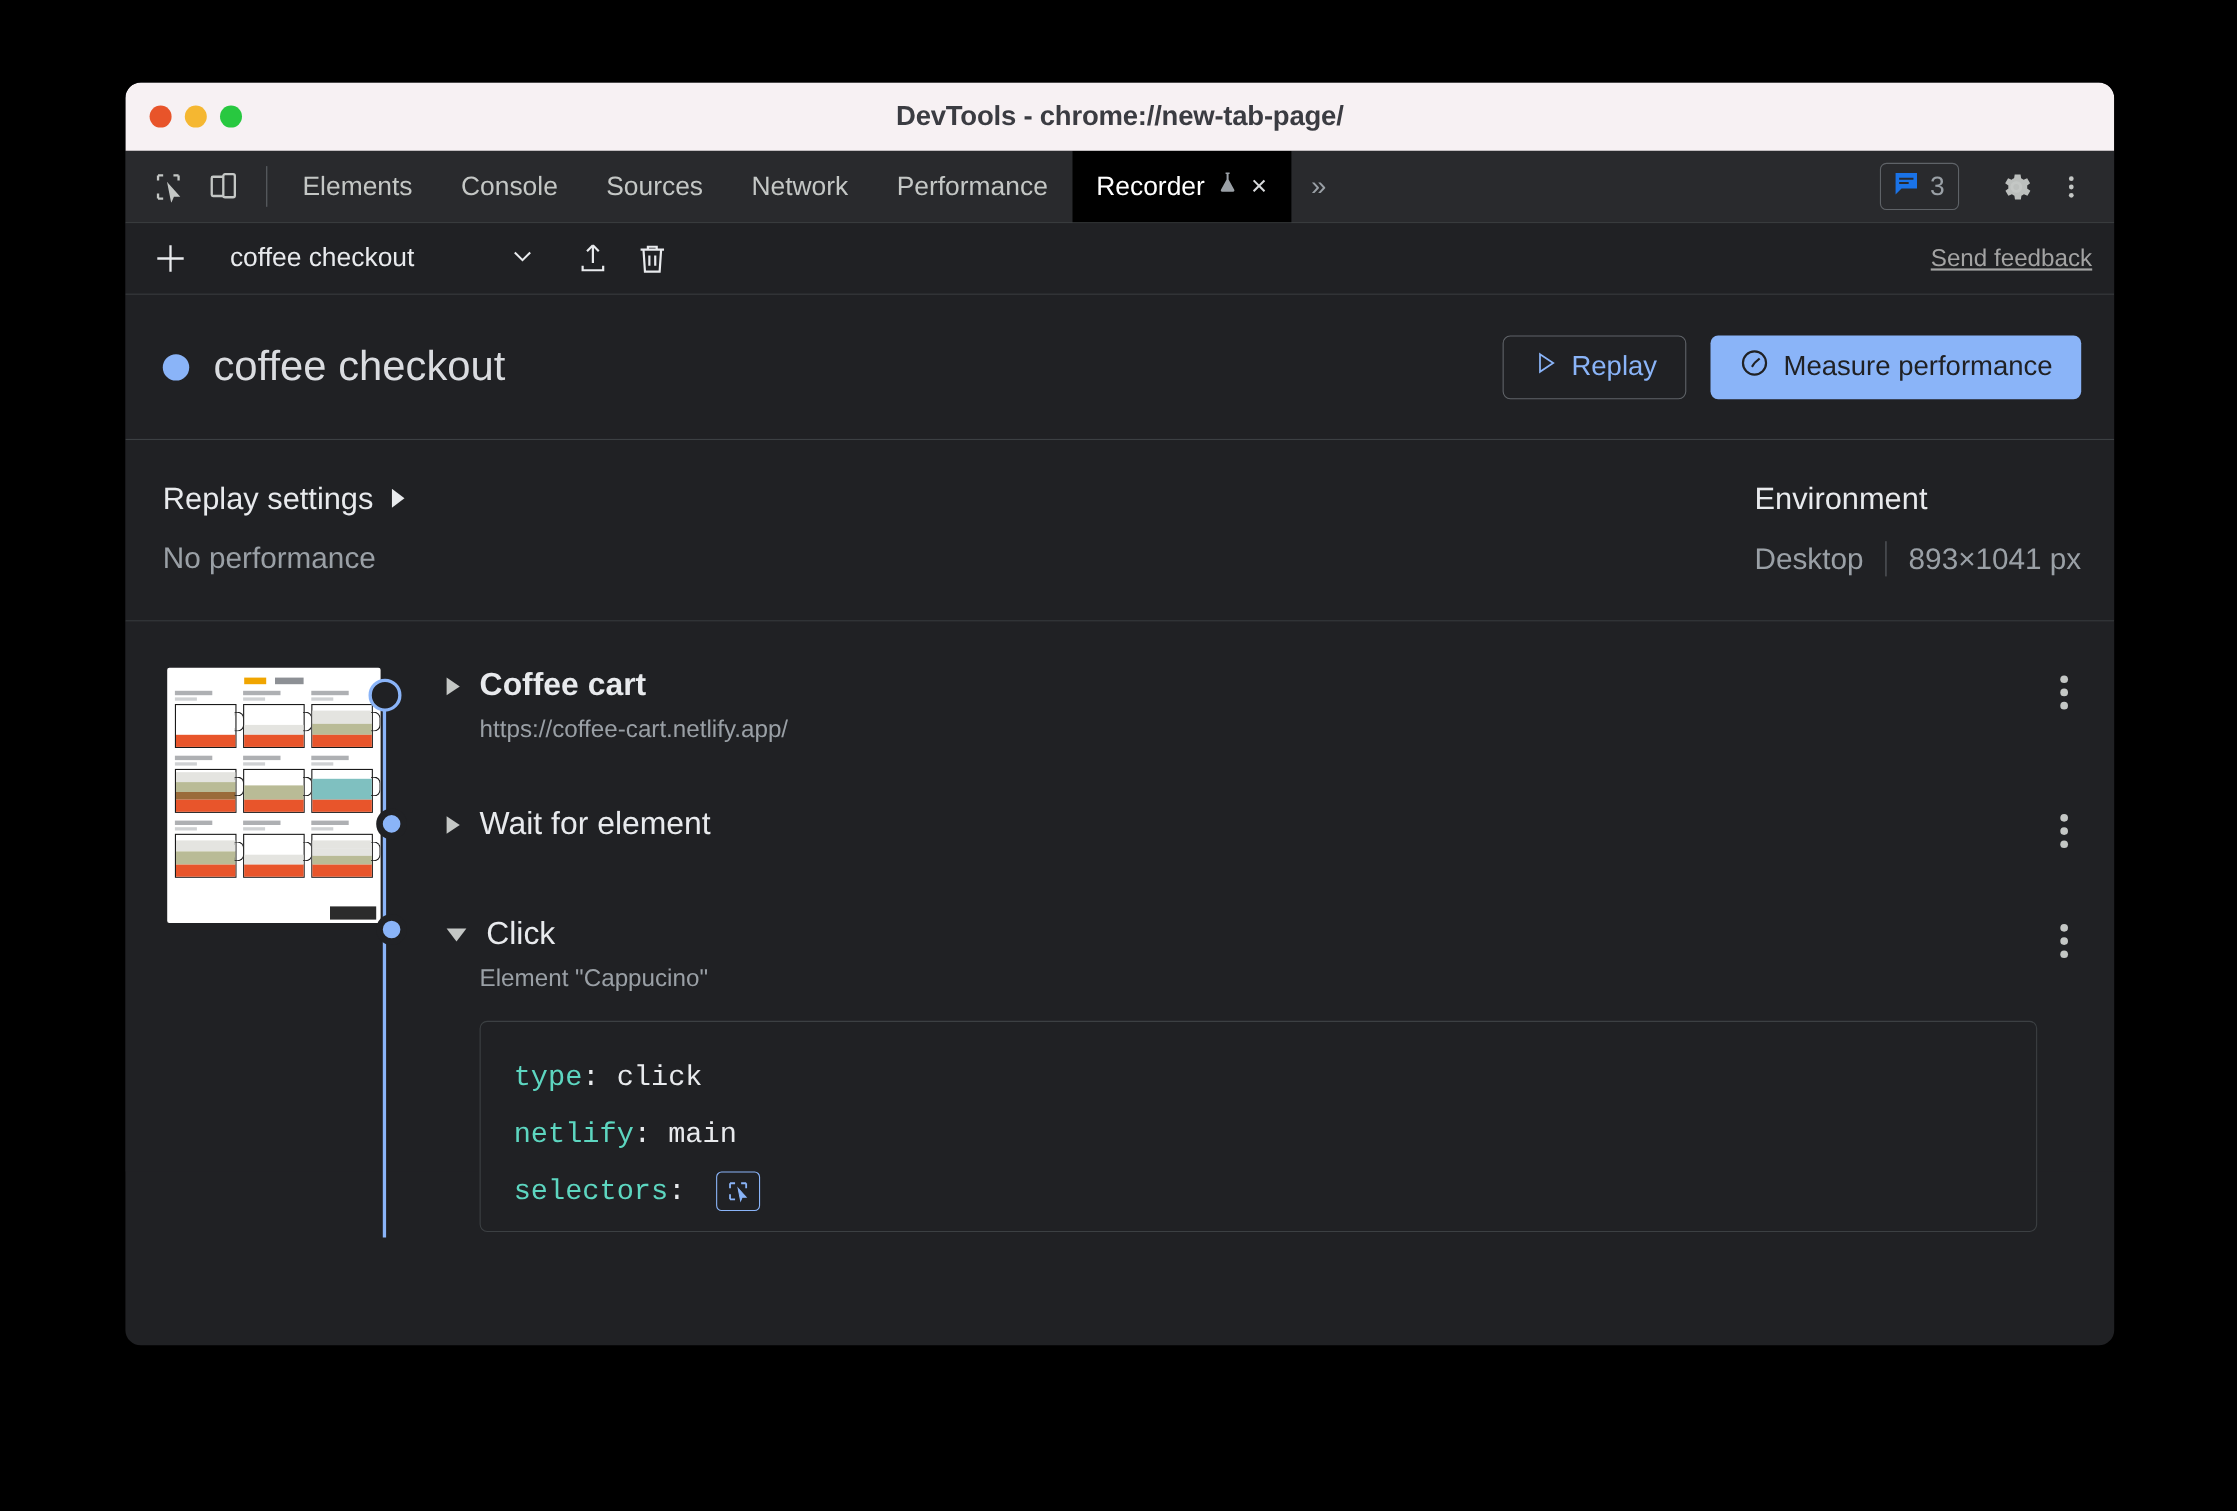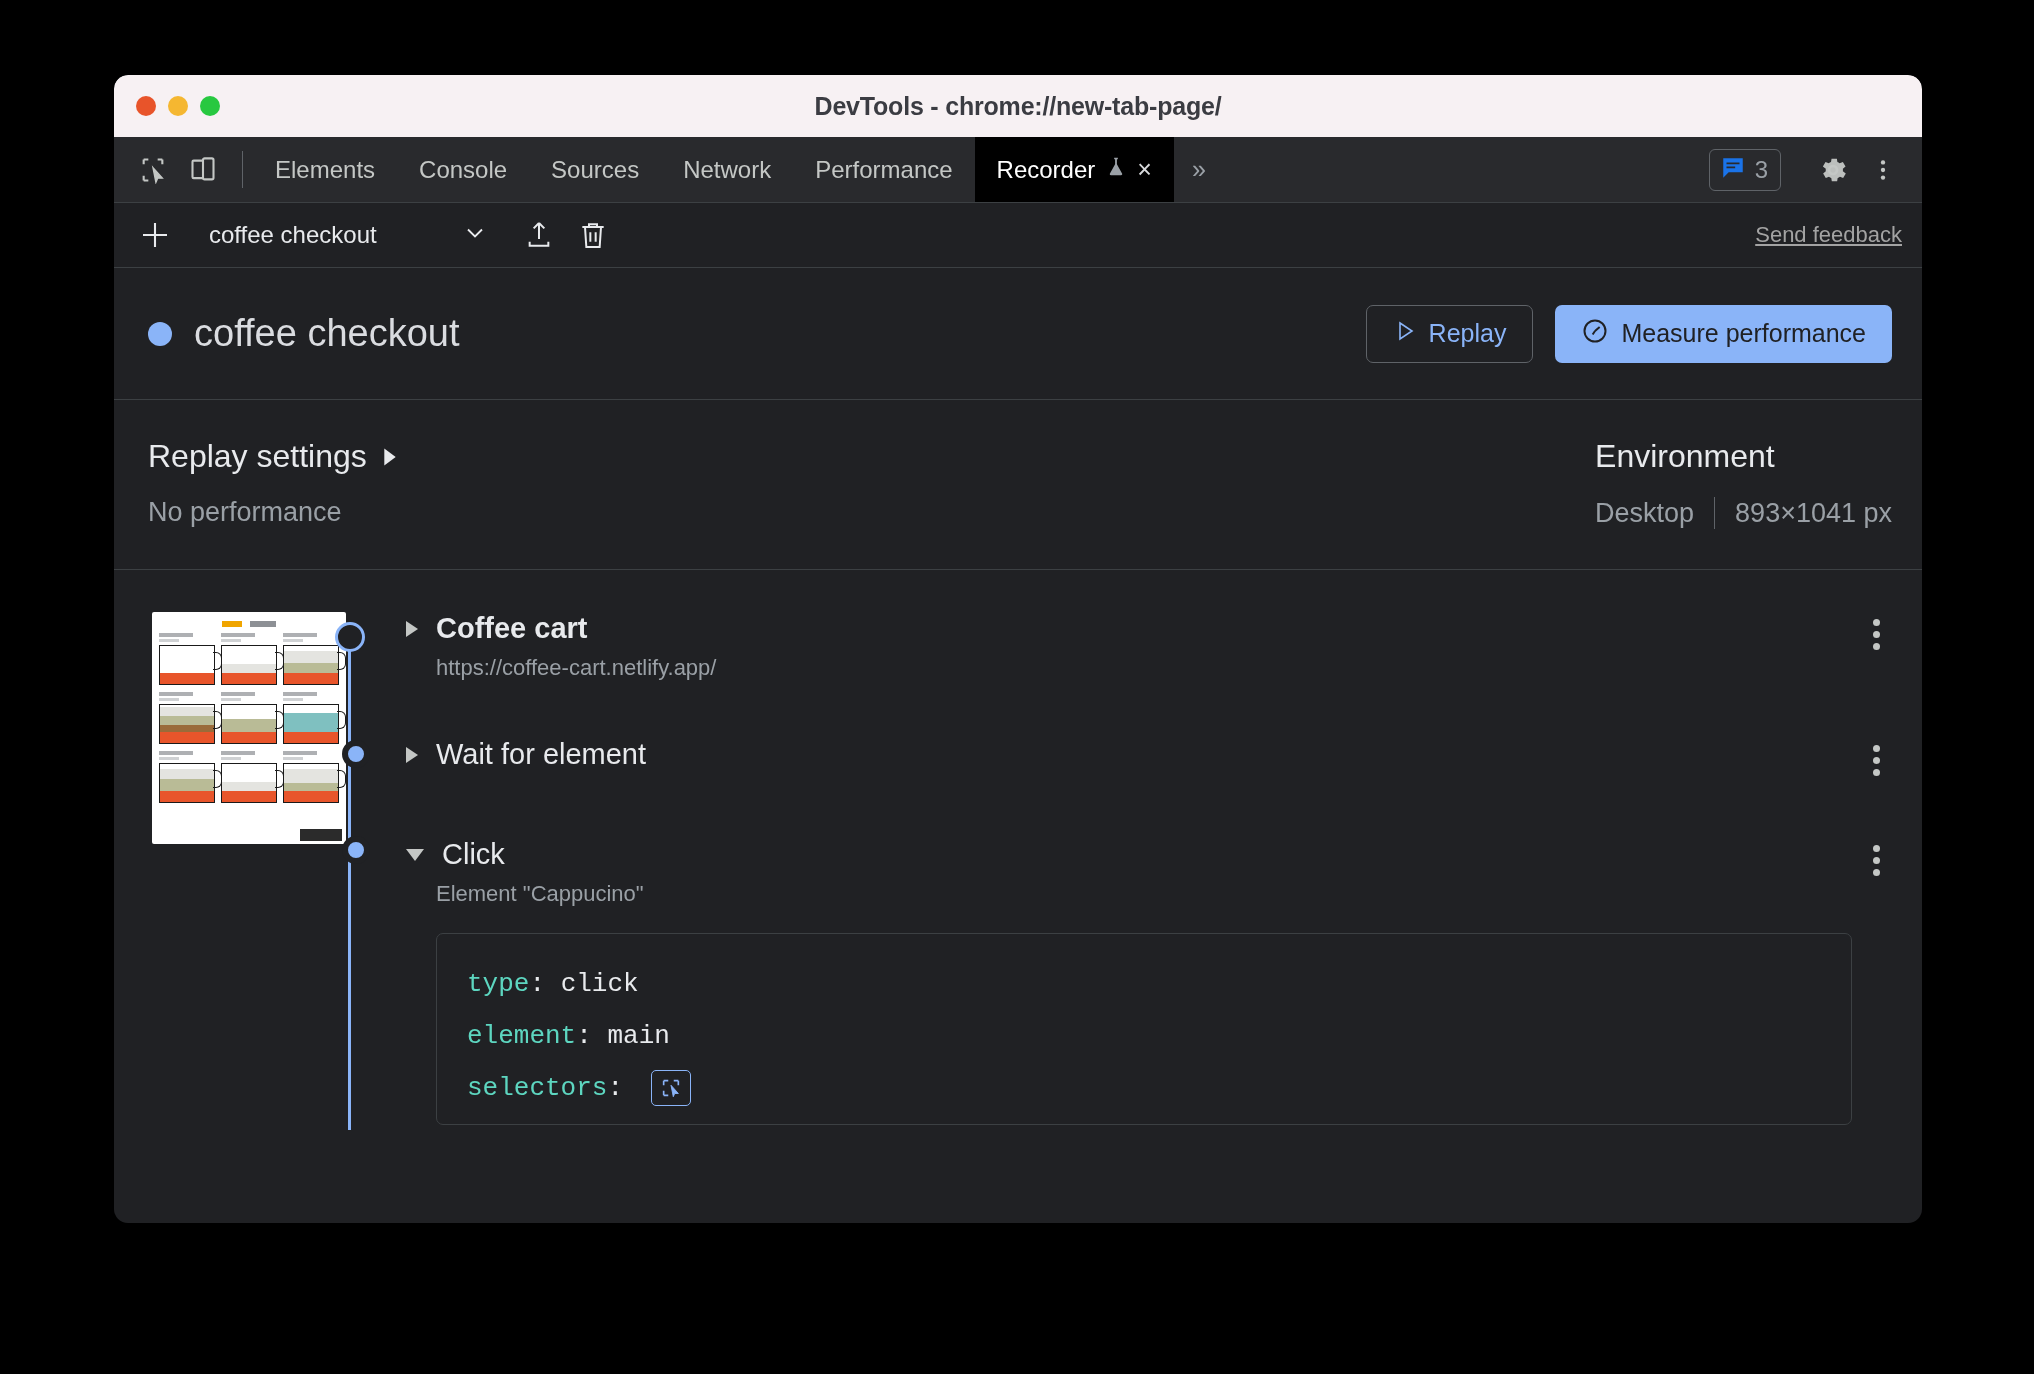--- a/index.html
+++ b/index.html
@@ -147,21 +147,21 @@
   }
   
   .settings {
     display: flex; padding: 38px 30px 40px 34px;
     border-bottom: 1px solid #3c4043;
     background: #202124;
   }
   .set-left { flex: 1; }
   .set-right { text-align: left; }
   .set-h {
-    font-size: 32px; color: #e8eaed; display: flex; align-items: center; gap: 14px;
+    font-size: 28px; color: #e8eaed; display: flex; align-items: center; gap: 14px;
   }
   .set-sub { font-size: 27px; color: #9aa0a6; margin-top: 22px; }
   .env-row { display: flex; align-items: center; gap: 20px; margin-top: 22px; }
   .env-div { width: 1px; height: 32px; background: #5f6368; }
   
   .steps-area {
     display: flex; padding: 42px 0 0 0; background: #202124;
     height: 500px;
   }
   .thumb-col { width: 212px; flex: none; padding-left: 38px; }
@@ -560,21 +560,21 @@
           <div class="kebab">
               <i></i>
               <i></i>
               <i></i>
             </div>
           <div class="codebox">
             <div>
               <span class="k">type</span><span class="v">: </span><span class="v">click</span>
             </div>
             <div>
-              <span class="k">element</span><span class="v">: </span><span class="v">main</span>
+              <span class="k">netlify</span><span class="v">: </span><span class="v">main</span>
             </div>
             <div>
               <span class="k">selectors</span><span class="v">:</span>
               <span class="picker-btn">
                 <svg width="22" height="22" viewBox="0 0 24 24" fill="none" stroke="#8ab4f8" stroke-width="1.8">
                   <path d="M4 4h5M4 4v5M20 4h-5M20 4v5M4 20h5M4 20v-5"></path>
                   <path d="M12 9l8 9h-4l-1.5 3.5L12 9z" fill="#8ab4f8" stroke="#8ab4f8" stroke-width="1"></path>
                 </svg>
               </span>
             </div>

